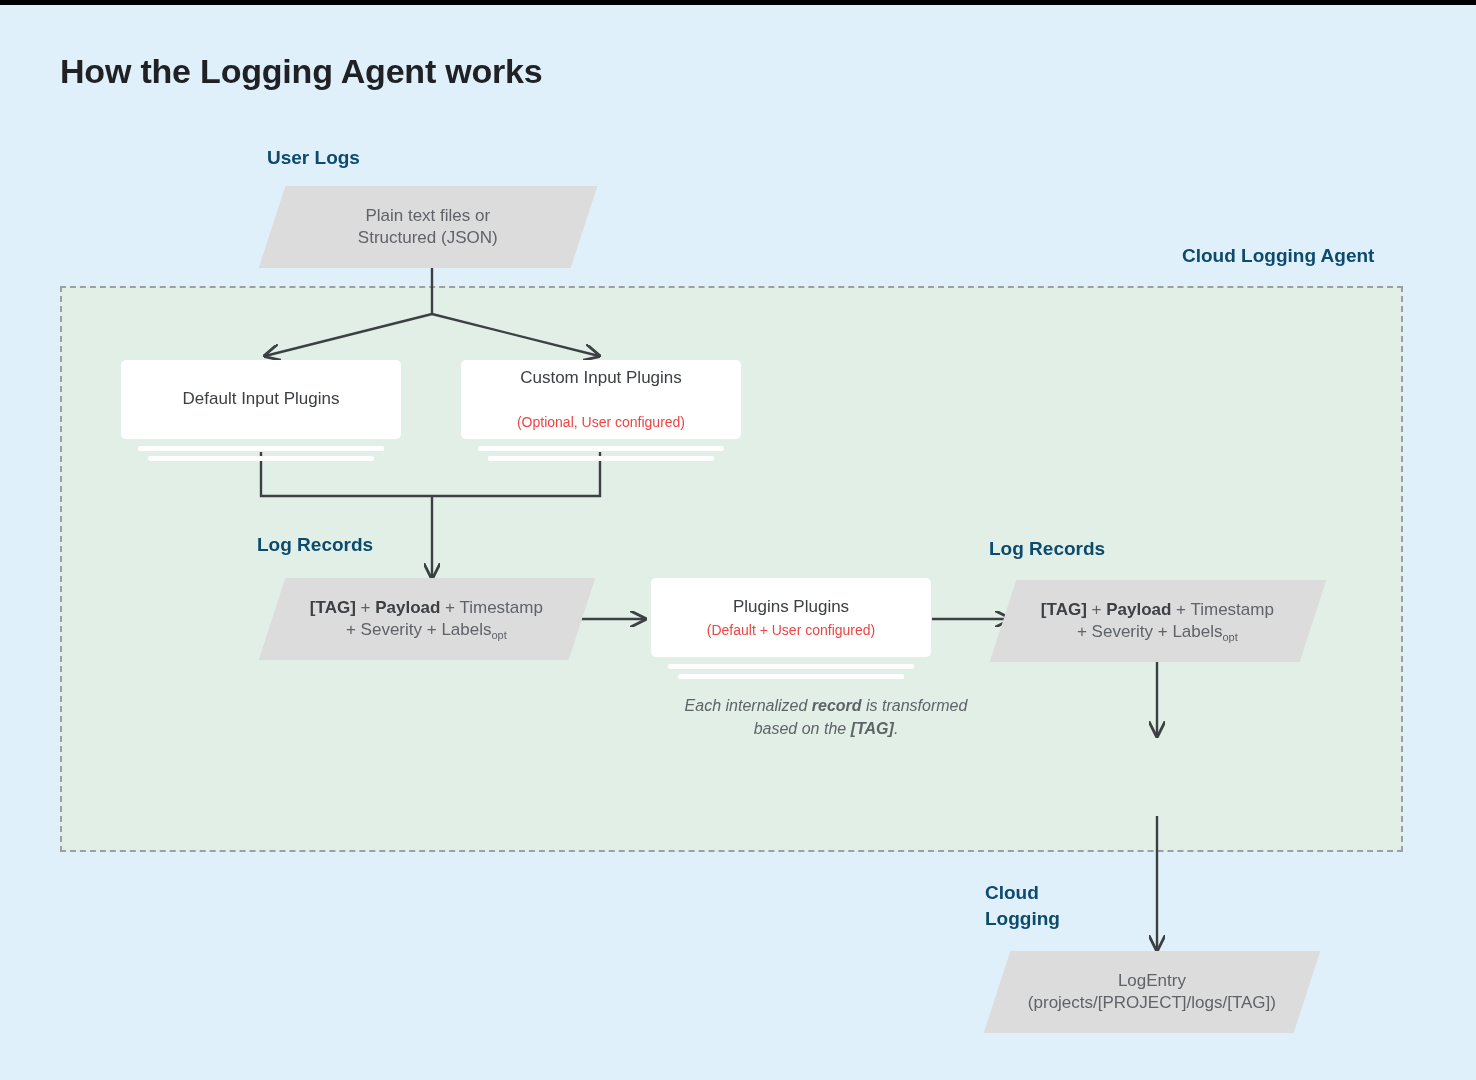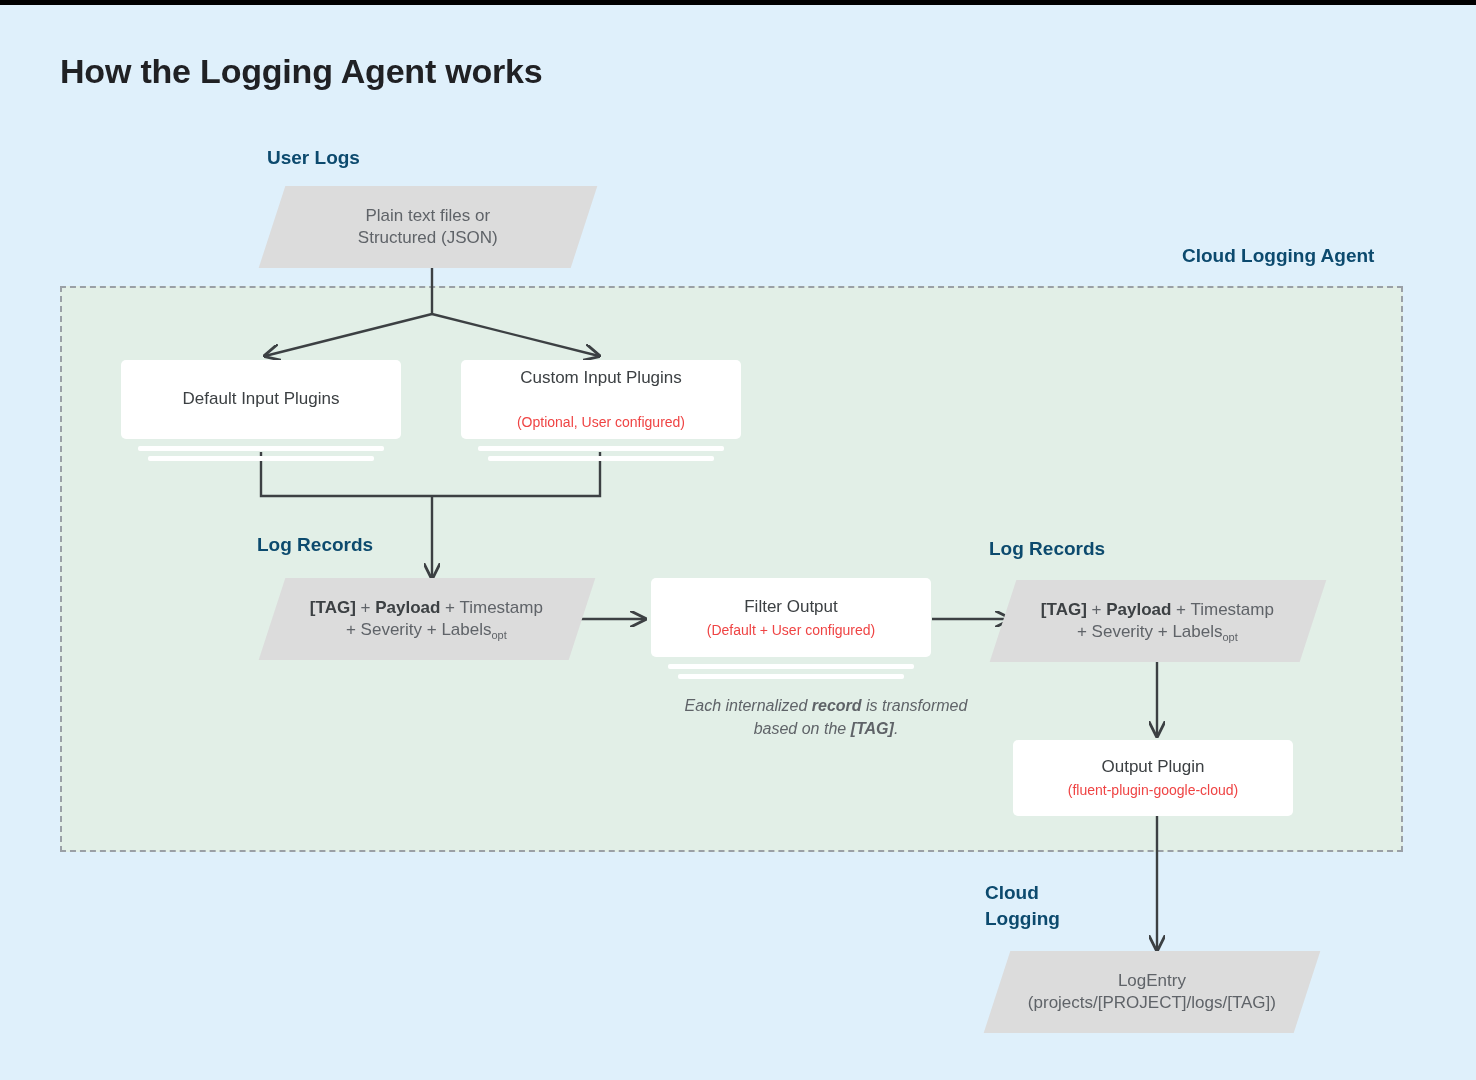--- a/index.html
+++ b/index.html
@@ -179,39 +179,35 @@
   <div class="para" id="para-logrec-left">
     <div class="ptext">
       <b>[TAG]</b><span> + </span><b>Payload</b><span> + Timestamp</span><br>
       <span>+ Severity + Labels</span><sub>opt</sub>
     </div>
   </div>
 
   <div class="stack1" style="left:668px; top:664px; width:246px;"></div>
   <div class="stack2" style="left:678px; top:674px; width:226px;"></div>
   <div class="card" id="card-filter">
-    <div class="title">Filter Output</div>
+    <div class="title">Plugins Plugins</div>
     <div class="sub">(Default + User configured)</div>
   </div>
 
   <div id="filter-note">
     <span>Each internalized </span><b>record</b><span> is transformed based on the </span><b>[TAG]</b><span>.</span>
   </div>
 
   <div class="para" id="para-logrec-right">
     <div class="ptext">
       <b>[TAG]</b><span> + </span><b>Payload</b><span> + Timestamp</span><br>
       <span>+ Severity + Labels</span><sub>opt</sub>
     </div>
   </div>
 
-  <div class="card" id="card-output">
-    <div class="title">Output Plugin</div>
-    <div class="sub">(fluent-plugin-google-cloud)</div>
-  </div>
 
   <div class="para" id="para-logentry">
     <div class="ptext">
       <span>LogEntry</span><br>
       <span>(projects/[PROJECT]/logs/[TAG])</span>
     </div>
   </div>
 
 </div>
 

